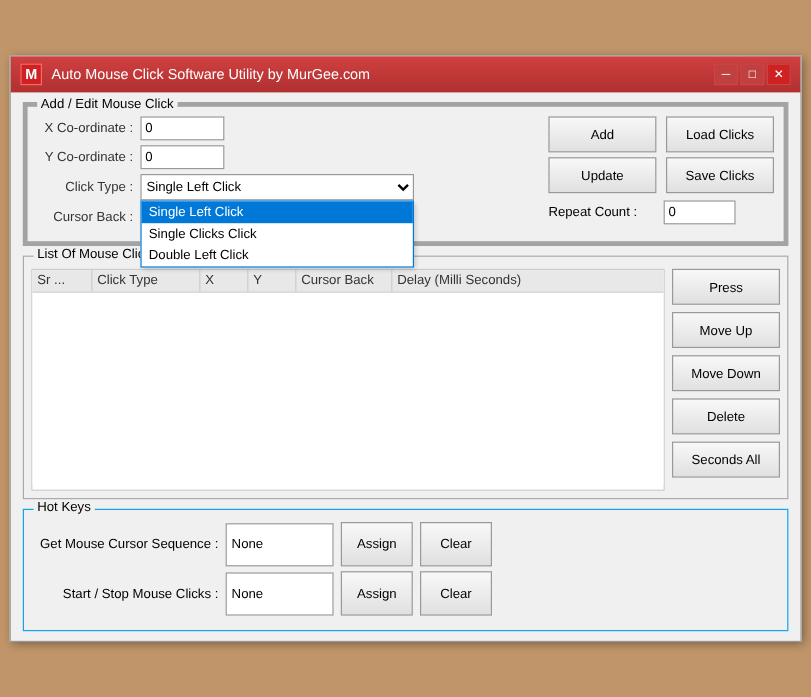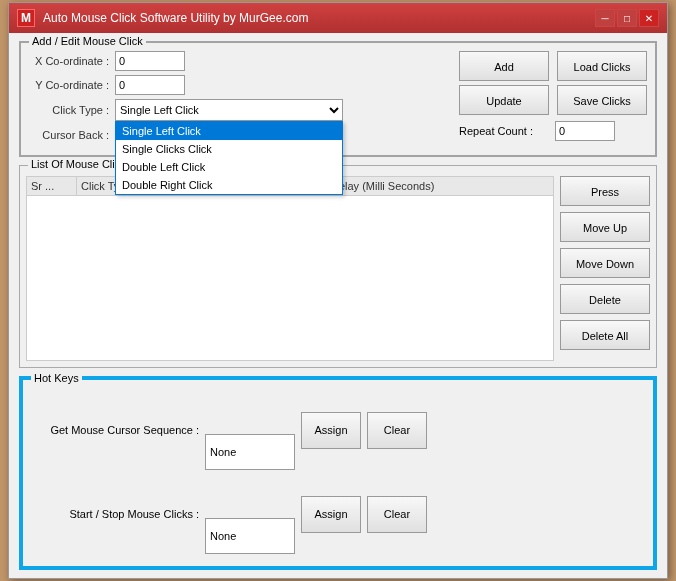--- a/index.html
+++ b/index.html
@@ -64,21 +64,21 @@
       cursor: pointer;
       display: flex;
       align-items: center;
       justify-content: center;
     }
     .title-btn.close { background: #cc2222; }
     .content {
       padding: 8px 10px;
     }
     .group-box {
-      border: 2px solid #a3a3a3;
+      border: 4px solid #a3a3a3;
       padding: 8px;
       margin-bottom: 8px;
       position: relative;
     }
     .group-box-title {
       position: absolute;
       top: -8px;
       left: 8px;
       background: #f0f0f0;
       padding: 0 3px;
@@ -192,22 +192,22 @@
       height: 160px;
       background: white;
     }
     .side-buttons {
       display: flex;
       flex-direction: column;
       gap: 6px;
       min-width: 90px;
     }
     .hotkeys-section {
-      border: 4px solid #0ea5e9;
-      padding: 10px 8px 8px 16px;
+      border: 1px solid #0ea5e9;
+      padding: 10px 8px 8px 2px;
       position: relative;
     }
     .hotkeys-section-title {
       position: absolute;
       top: -8px;
       left: 8px;
       background: #f0f0f0;
       padding: 0 3px;
       font-size: 11px;
     }
@@ -222,21 +222,20 @@
       text-align: right;
       font-size: 11px;
     }
     .hotkey-input {
       width: 90px;
       height: 36px;
       border: 1px solid #999;
       padding: 1px 4px;
       font-size: 11px;
       background: white;
-      margin-top: 44px;
     }
     .hotkey-btn {
       height: 37px;
       min-width: 60px;
       border: 1px solid #999;
       background: linear-gradient(to bottom, #f8f8f8, #e0e0e0);
       font-size: 11px;
       cursor: pointer;
       padding: 0 8px;
     }
@@ -332,21 +331,20 @@
               <select class="form-select">
                 <option>Single Left Click</option>
                 <option>Single Right Click</option>
                 <option>Double Left Click</option>
                 <option>Double Right Click</option>
               </select>
               <div class="dropdown-list">
                 <div class="dropdown-item selected">Single Left Click</div>
                 <div class="dropdown-item">Single Clicks Click</div>
                 <div class="dropdown-item">Double Left Click</div>
-                <div class="dropdown-item">Double Right Click</div>
               </div>
             </div>
           </div>
 
           <div class="cursor-row">
             <label class="form-label">Cursor Back :</label>
             <div class="delay-inline">
               <input class="delay-input" type="text" value="" style="">
               <span>d(s)</span>
             </div>
@@ -382,21 +380,21 @@
             <div class="th">Cursor Back</div>
             <div class="th">Delay (Milli Seconds)</div>
           </div>
           <div class="table-body"></div>
         </div>
         <div class="side-buttons">
           <button class="btn">Press</button>
           <button class="btn">Move Up</button>
           <button class="btn">Move Down</button>
           <button class="btn">Delete</button>
-          <button class="btn">Delete All</button>
+          <button class="btn">Seconds All</button>
         </div>
       </div>
     </div>
 
     <div class="hotkeys-section">
       <span class="hotkeys-section-title">Hot Keys</span>
 
       <div class="hotkey-row">
         <label class="hotkey-label">Get Mouse Cursor Sequence :</label>
         <input class="hotkey-input" type="text" value="None" style="">

